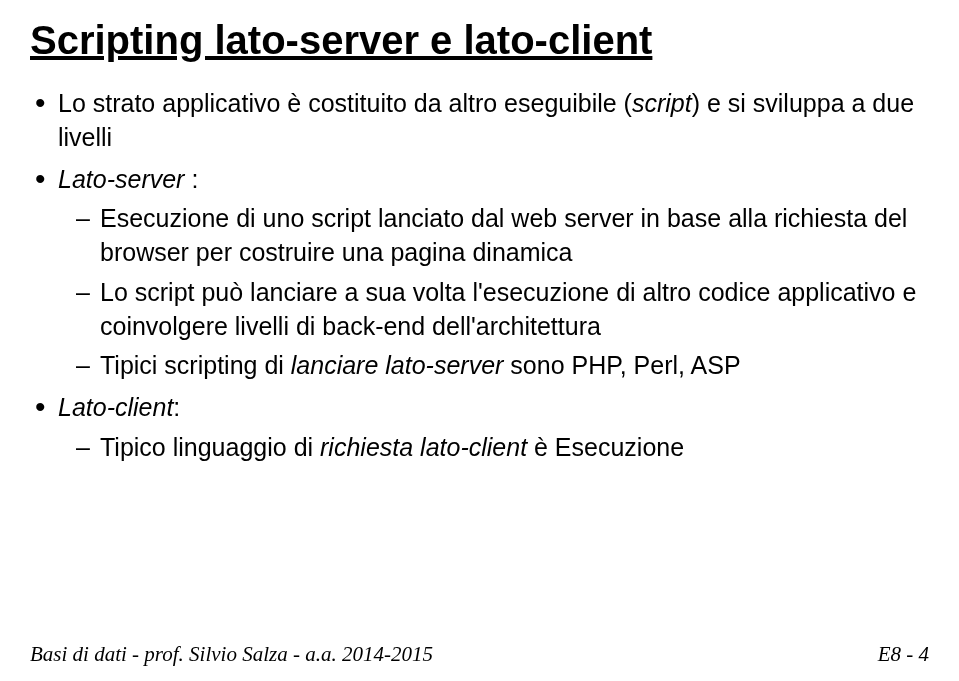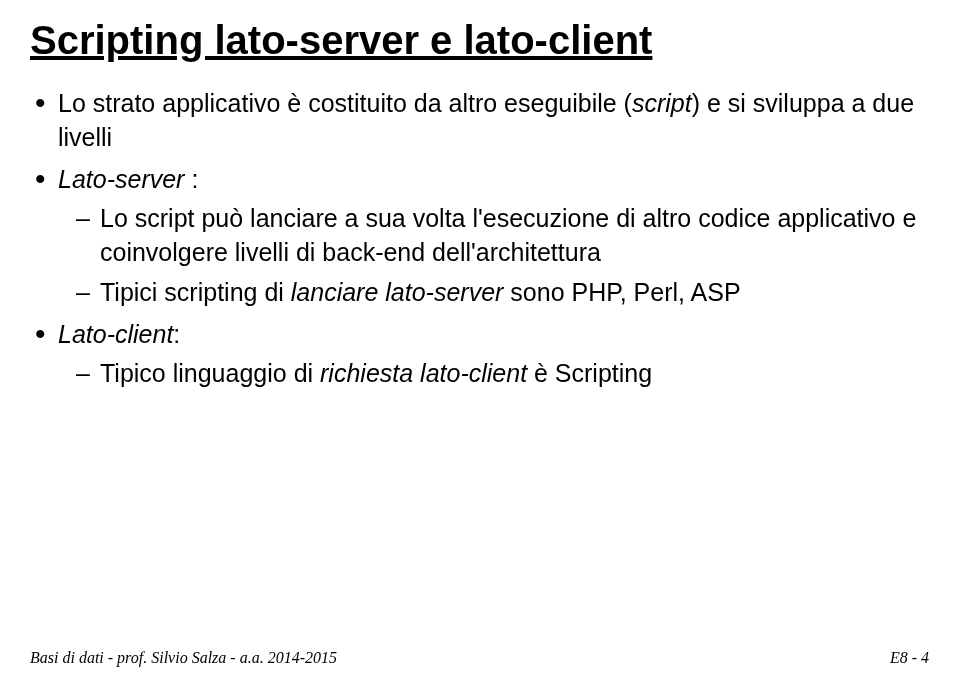--- a/index.html
+++ b/index.html
@@ -66,21 +66,21 @@
     font-size: 25px;
     color: #000;
   }
   .italic { font-style: italic; }
   .underline-italic { font-style: italic; }
   .footer {
     position: absolute;
     bottom: 14px;
     left: 30px;
     right: 30px;
-    font-size: 16px;
+    font-size: 21px;
     font-style: italic;
     color: #000;
     display: flex;
     justify-content: space-between;
     font-family: "Times New Roman", Times, serif;
   }
 </style>
 </head>
 <body>
 
@@ -89,32 +89,33 @@
 
   <ul class="level1">
 
     <li>
       <span>Lo strato applicativo è costituito da altro eseguibile (</span><span class="italic">script</span><span>) e si sviluppa a due livelli</span>
     </li>
 
     <li>
       <span class="underline-italic">Lato-server</span><span> :</span>
       <ul class="level2">
+        <li>Esecuzione di uno script lanciato dal web server in base alla richiesta del browser per costruire una pagina dinamica</li>
         <li>Lo script può lanciare a sua volta l'esecuzione di altro codice applicativo e coinvolgere livelli di back-end dell'architettura</li>
         <li>
           <span>Tipici scripting di </span><span class="italic">lanciare lato-server</span><span> sono PHP, Perl, ASP</span>
         </li>
       </ul>
     </li>
 
     <li>
       <span class="underline-italic">Lato-client</span><span>:</span>
       <ul class="level2">
         <li>
-          <span>Tipico linguaggio di </span><span class="italic">richiesta lato-client</span><span> è Scripting</span>
+          <span>Tipico linguaggio di </span><span class="italic">richiesta lato-client</span><span> è Esecuzione</span>
         </li>
       </ul>
     </li>
 
   </ul>
 </div>
 
 <div class="footer">
   <span>Basi di dati  -  prof. Silvio Salza  -  a.a. 2014-2015</span>
   <span>E8 - 4</span>

